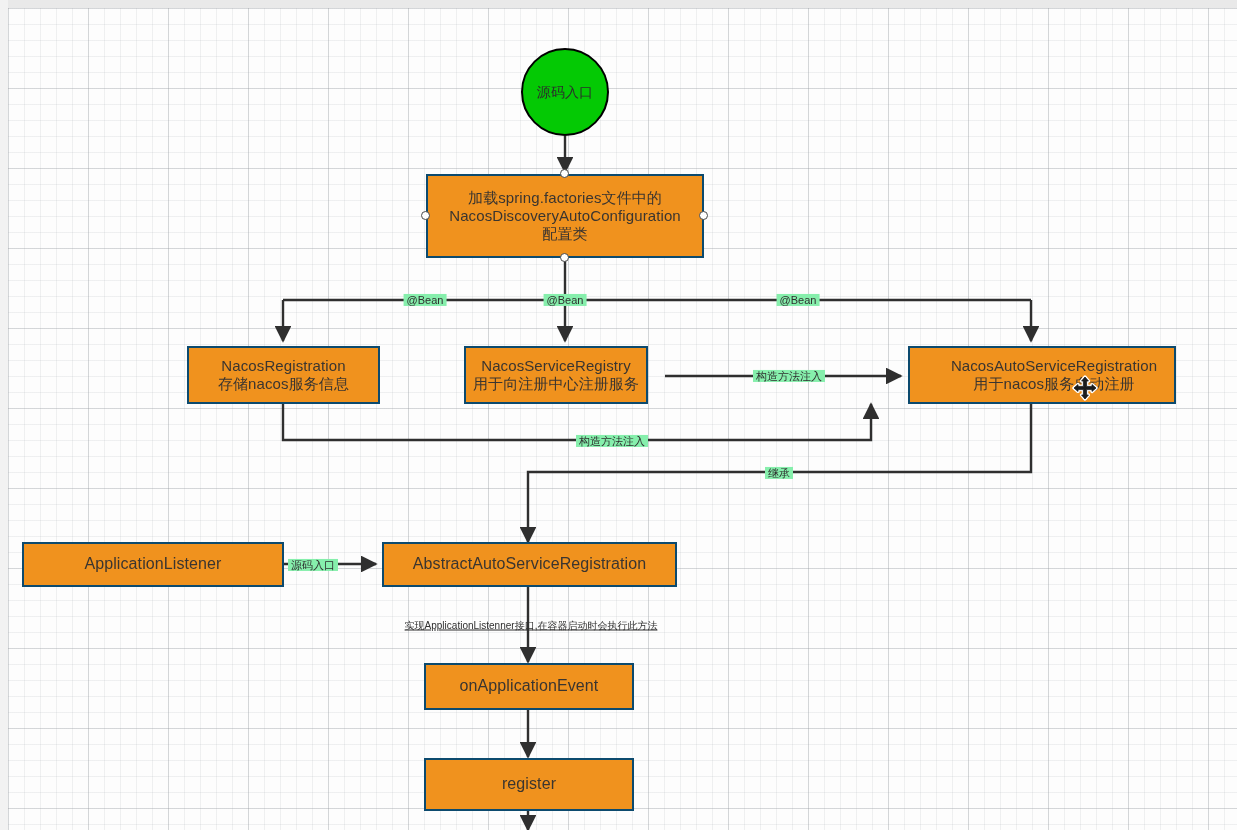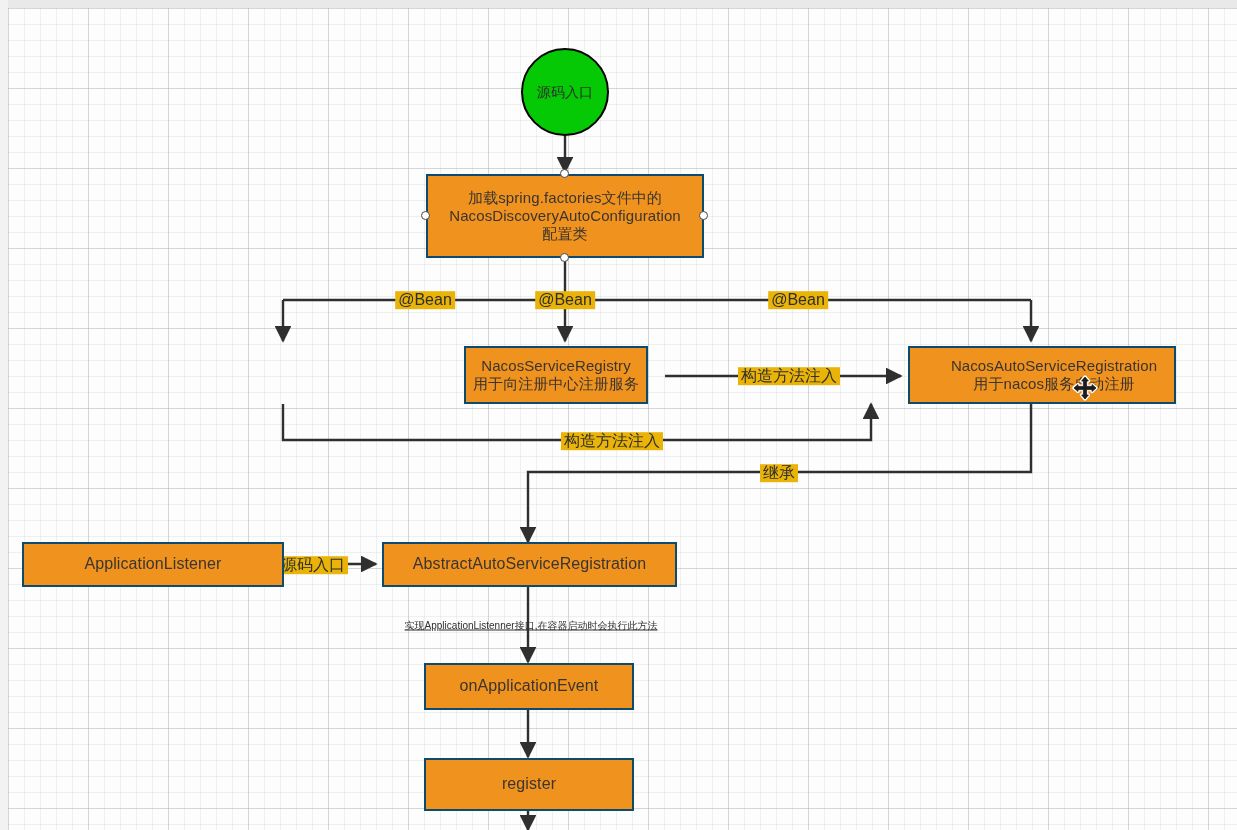--- a/index.html
+++ b/index.html
@@ -84,23 +84,23 @@
     border: 1.4px solid #4a4a4a;
     border-radius: 50%;
     z-index: 6;
     cursor: crosshair;
   }
 
   
   .edge-label {
     position: absolute;
     transform: translate(-50%, -50%);
-    background: #eab308;
+    background: #86efac;
     color: #2f2f2f;
-    font-size: 16px;
+    font-size: 11px;
     padding: 0 3px;
     white-space: nowrap;
     line-height: 1.1;
     cursor: default;
   }
   .edge-label.note  { font-size: 10px; background: transparent; text-decoration: underline; }
 
   
   #cursor {
     position: absolute;
@@ -172,20 +172,22 @@
 
   <div class="node selected" style="left:426px; top:174px; width:278px; height:84px; font-size:15px;">加载spring.factories文件中的
 NacosDiscoveryAutoConfiguration
 配置类</div>
 
   <div class="handle" style="left:565px; top:174px;"></div>
   <div class="handle" style="left:565px; top:258px;"></div>
   <div class="handle" style="left:426px; top:216px;"></div>
   <div class="handle" style="left:704px; top:216px;"></div>
 
+  <div class="node" style="left:187px; top:346px; width:193px; height:58px;">NacosRegistration
+存储nacos服务信息</div>
 
   <div class="node" style="left:464px; top:346px; width:184px; height:58px;">NacosServiceRegistry
 用于向注册中心注册服务</div>
 
   <div class="node" style="left:908px; top:346px; width:268px; height:58px;padding-left:24px;">NacosAutoServiceRegistration
 用于nacos服务自动注册</div>
 
   <div class="node" style="left:22px; top:542px; width:262px; height:45px; font-size:16px;">ApplicationListener</div>
 
   <div class="node" style="left:382px; top:542px; width:295px; height:45px; font-size:16px;">AbstractAutoServiceRegistration</div>

